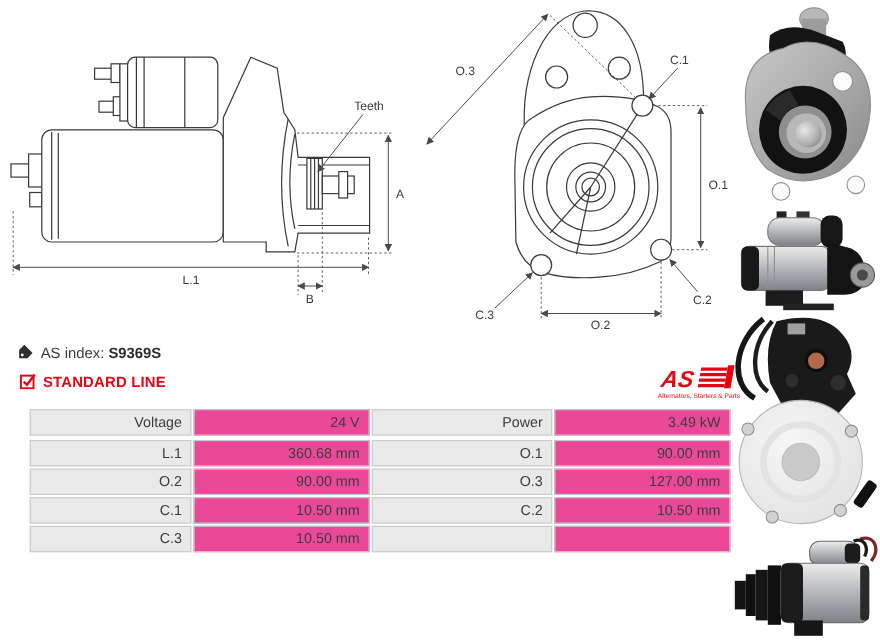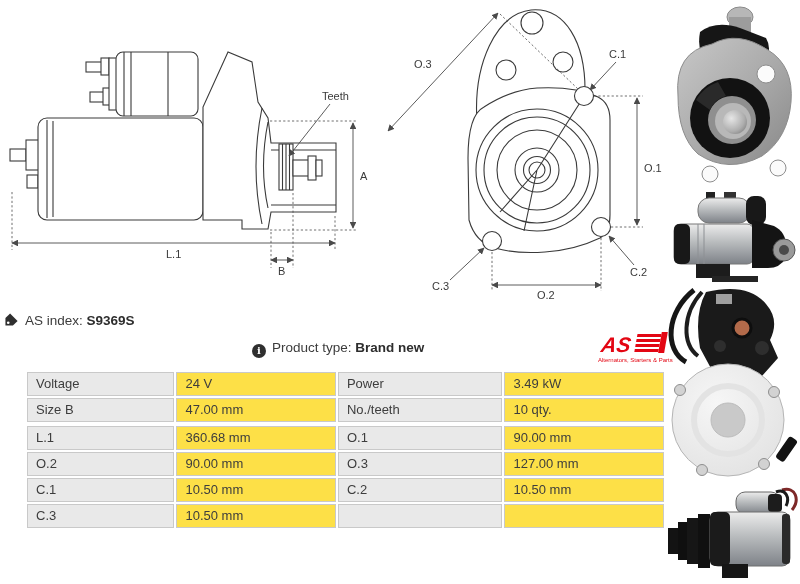--- a/index.html
+++ b/index.html
@@ -12,24 +12,24 @@
   .info-item b{color:#2d2d2d;}
   .red{color:#e30613;font-weight:bold;letter-spacing:.2px;}
   .ico{display:inline-block;vertical-align:-2px;margin-right:6px;}
   .info-dot{display:inline-block;width:14px;height:14px;border-radius:50%;background:#2f2f2f;color:#fff;
             font-size:10px;font-weight:bold;text-align:center;line-height:14px;vertical-align:-2px;margin-right:6px;
             font-family:"DejaVu Serif",serif;}
 
   
   table.spec{position:absolute;left:25px;top:370px;border-collapse:separate;border-spacing:2px;
              table-layout:fixed;width:641px;font-size:13px;color:#3d3d3d;}
-  table.spec td{border:1px solid #c9c9c9;height:18px;padding:2px 8px;
+  table.spec td{border:1px solid #c9c9c9;height:18px;padding:2px 8px;text-align:right;
                 vertical-align:middle;line-height:1.18;overflow:hidden;}
   table.spec td.lbl{background:#e9e9e9;}
-  table.spec td.val{background:#fde047;}
+  table.spec td.val{background:#ec4899;}
   table.spec tr.gap td{border:none;height:0;padding:0;background:transparent;}
 
   
   .dim-text{font-size:11px;fill:#3a3a3a;font-family:"Liberation Sans",sans-serif;}
   svg .ln{stroke:#3a3a3a;stroke-width:1.1;fill:#ffffff;}
   svg .lnf{stroke:#3a3a3a;stroke-width:1.1;fill:none;}
   svg .dim{stroke:#4a4a4a;stroke-width:.9;fill:none;}
   svg .dsh{stroke:#4a4a4a;stroke-width:.8;fill:none;stroke-dasharray:2.2 2.2;}
 </style>
 </head>
@@ -223,36 +223,40 @@
     <rect x="4" y="42" width="10" height="26" fill="#131313"></rect>
     <rect x="14" y="36" width="9" height="38" fill="#0f0f0f"></rect>
     <rect x="23" y="32" width="11" height="46" fill="#161616"></rect>
     <rect x="34" y="28" width="12" height="54" fill="#101010"></rect>
     <rect x="46" y="26" width="80" height="54" rx="8" fill="url(#gSilver)" stroke="#6e6e6e"></rect>
     <rect x="46" y="26" width="20" height="54" rx="5" fill="#1b1b1b"></rect>
     <rect x="118" y="28" width="8" height="50" rx="3" fill="#2a2a2a"></rect>
     <rect x="58" y="78" width="26" height="14" fill="#161616"></rect>
   </svg>
 
-  <div class="info-item" style="left:4px;top:312px">
+  <div class="info-item" style="left:16px;top:312px">
     <span class="ico">
       <svg width="15" height="15" viewBox="0 0 16 16">
         <path d="M1.5 6.5 L6.5 1.5 L14.5 1.5 L14.5 9.5 L9.5 14.5 Z" fill="#2f2f2f" transform="rotate(180 8 8)"></path>
         <circle cx="4.5" cy="11.5" r="1.4" fill="#fff"></circle>
       </svg>
     </span><span>AS index:</span>
     <b>S9369S</b>
   </div>
 
-
-
-  <div class="info-item" style="left:252px;top:339px">
-    <span class="info-dot">i</span><span>Product type:</span>
-    <b>Brand new</b>
+  <div class="info-item" style="left:18px;top:339px">
+    <span class="ico">
+      <svg width="15" height="15" viewBox="0 0 15 15">
+        <rect x="1" y="2.5" width="11.5" height="11.5" fill="none" stroke="#e30613" stroke-width="1.8"></rect>
+        <path d="M3.5 8 L6.5 11 L13.5 1.5" fill="none" stroke="#e30613" stroke-width="2.2"></path>
+      </svg>
+    </span><span class="red">STANDARD LINE</span>
   </div>
+
+
 
 
   <svg class="abs" style="left:596px;top:331px" width="80" height="34" viewBox="0 0 80 34">
     <g transform="skewX(-10)">
       <text x="8" y="21" font-family="Liberation Sans, sans-serif" font-size="21" font-weight="bold" font-style="italic" fill="#e30613">AS</text>
       <rect x="42" y="3" width="24" height="3" fill="#e30613"></rect>
       <rect x="42" y="8" width="24" height="3" fill="#e30613"></rect>
       <rect x="42" y="13" width="24" height="3" fill="#e30613"></rect>
       <rect x="42" y="18" width="24" height="3" fill="#e30613"></rect>
       <rect x="66" y="1" width="6" height="21" fill="#e30613"></rect>
@@ -267,26 +271,20 @@
         <col style="width:164px">
         <col style="width:159px">
       </colgroup>
     <tbody>
         <tr>
           <td class="lbl">Voltage</td>
           <td class="val">24 V</td>
           <td class="lbl">Power</td>
           <td class="val">3.49 kW</td>
         </tr>
-        <tr>
-          <td class="lbl">Size B</td>
-          <td class="val">47.00 mm</td>
-          <td class="lbl">No./teeth</td>
-          <td class="val">10 qty.</td>
-        </tr>
         <tr class="gap">
           <td colspan="4"></td>
         </tr>
         <tr>
           <td class="lbl">L.1</td>
           <td class="val">360.68 mm</td>
           <td class="lbl">O.1</td>
           <td class="val">90.00 mm</td>
         </tr>
         <tr>

